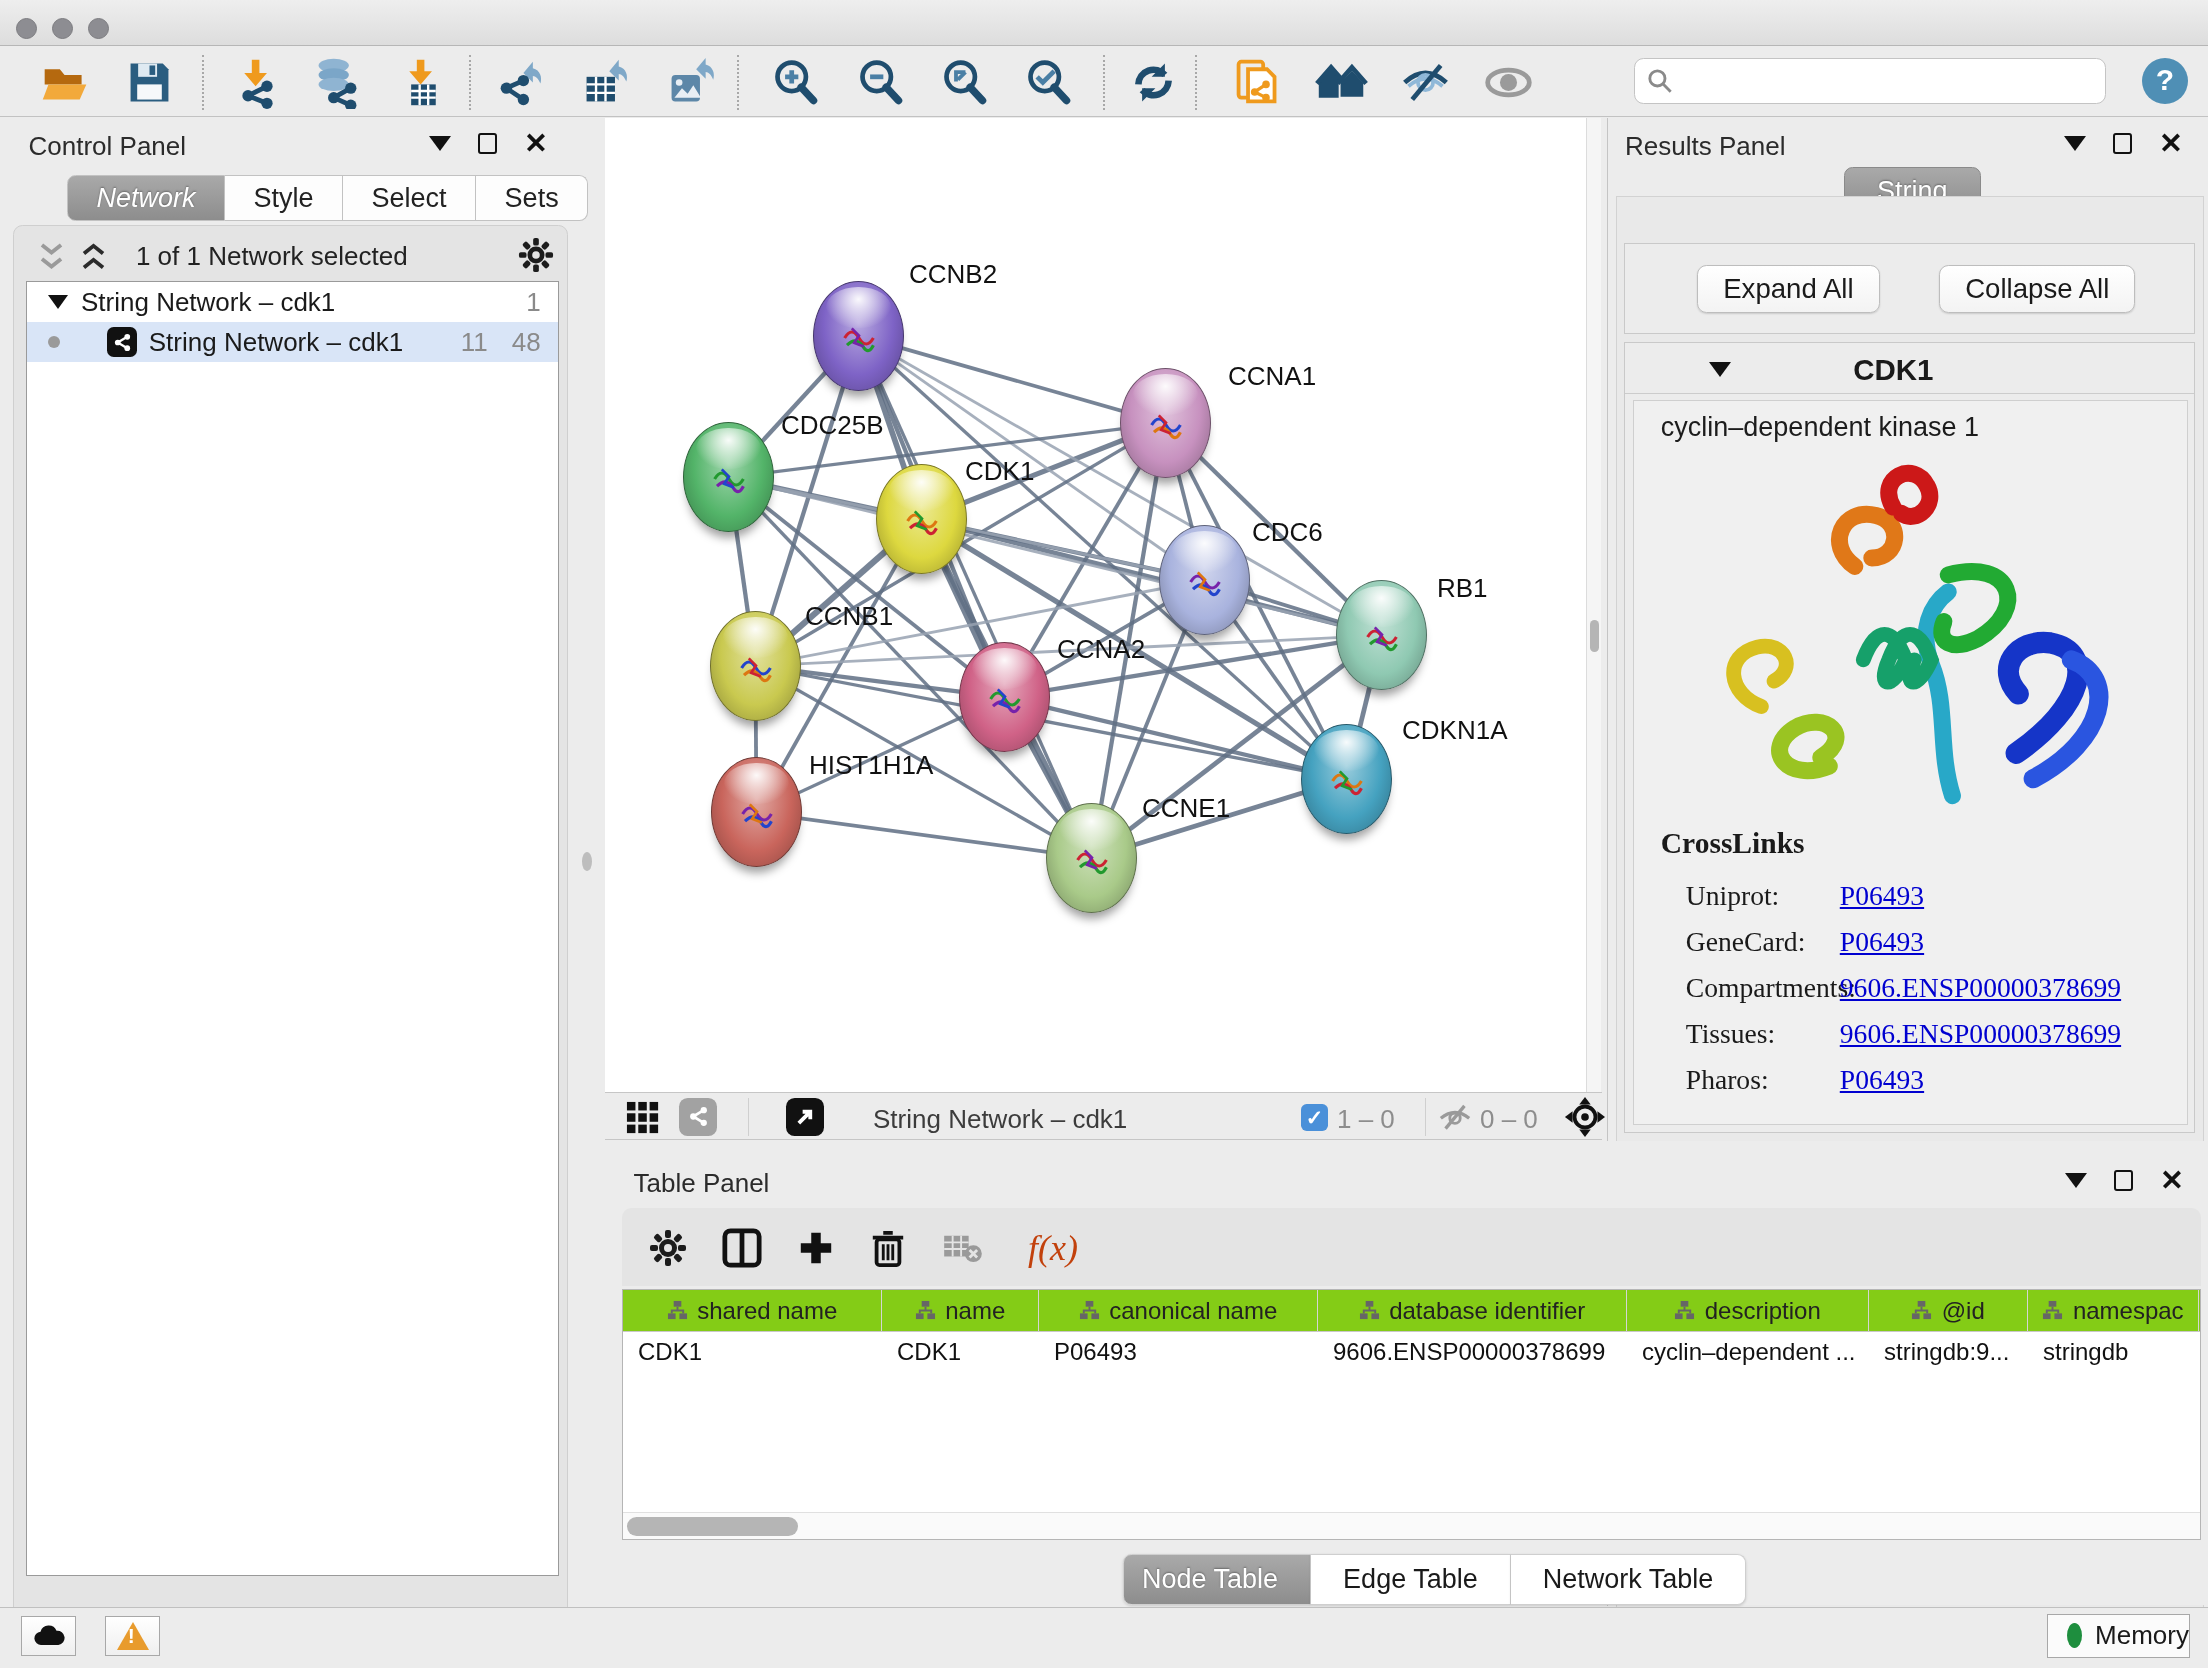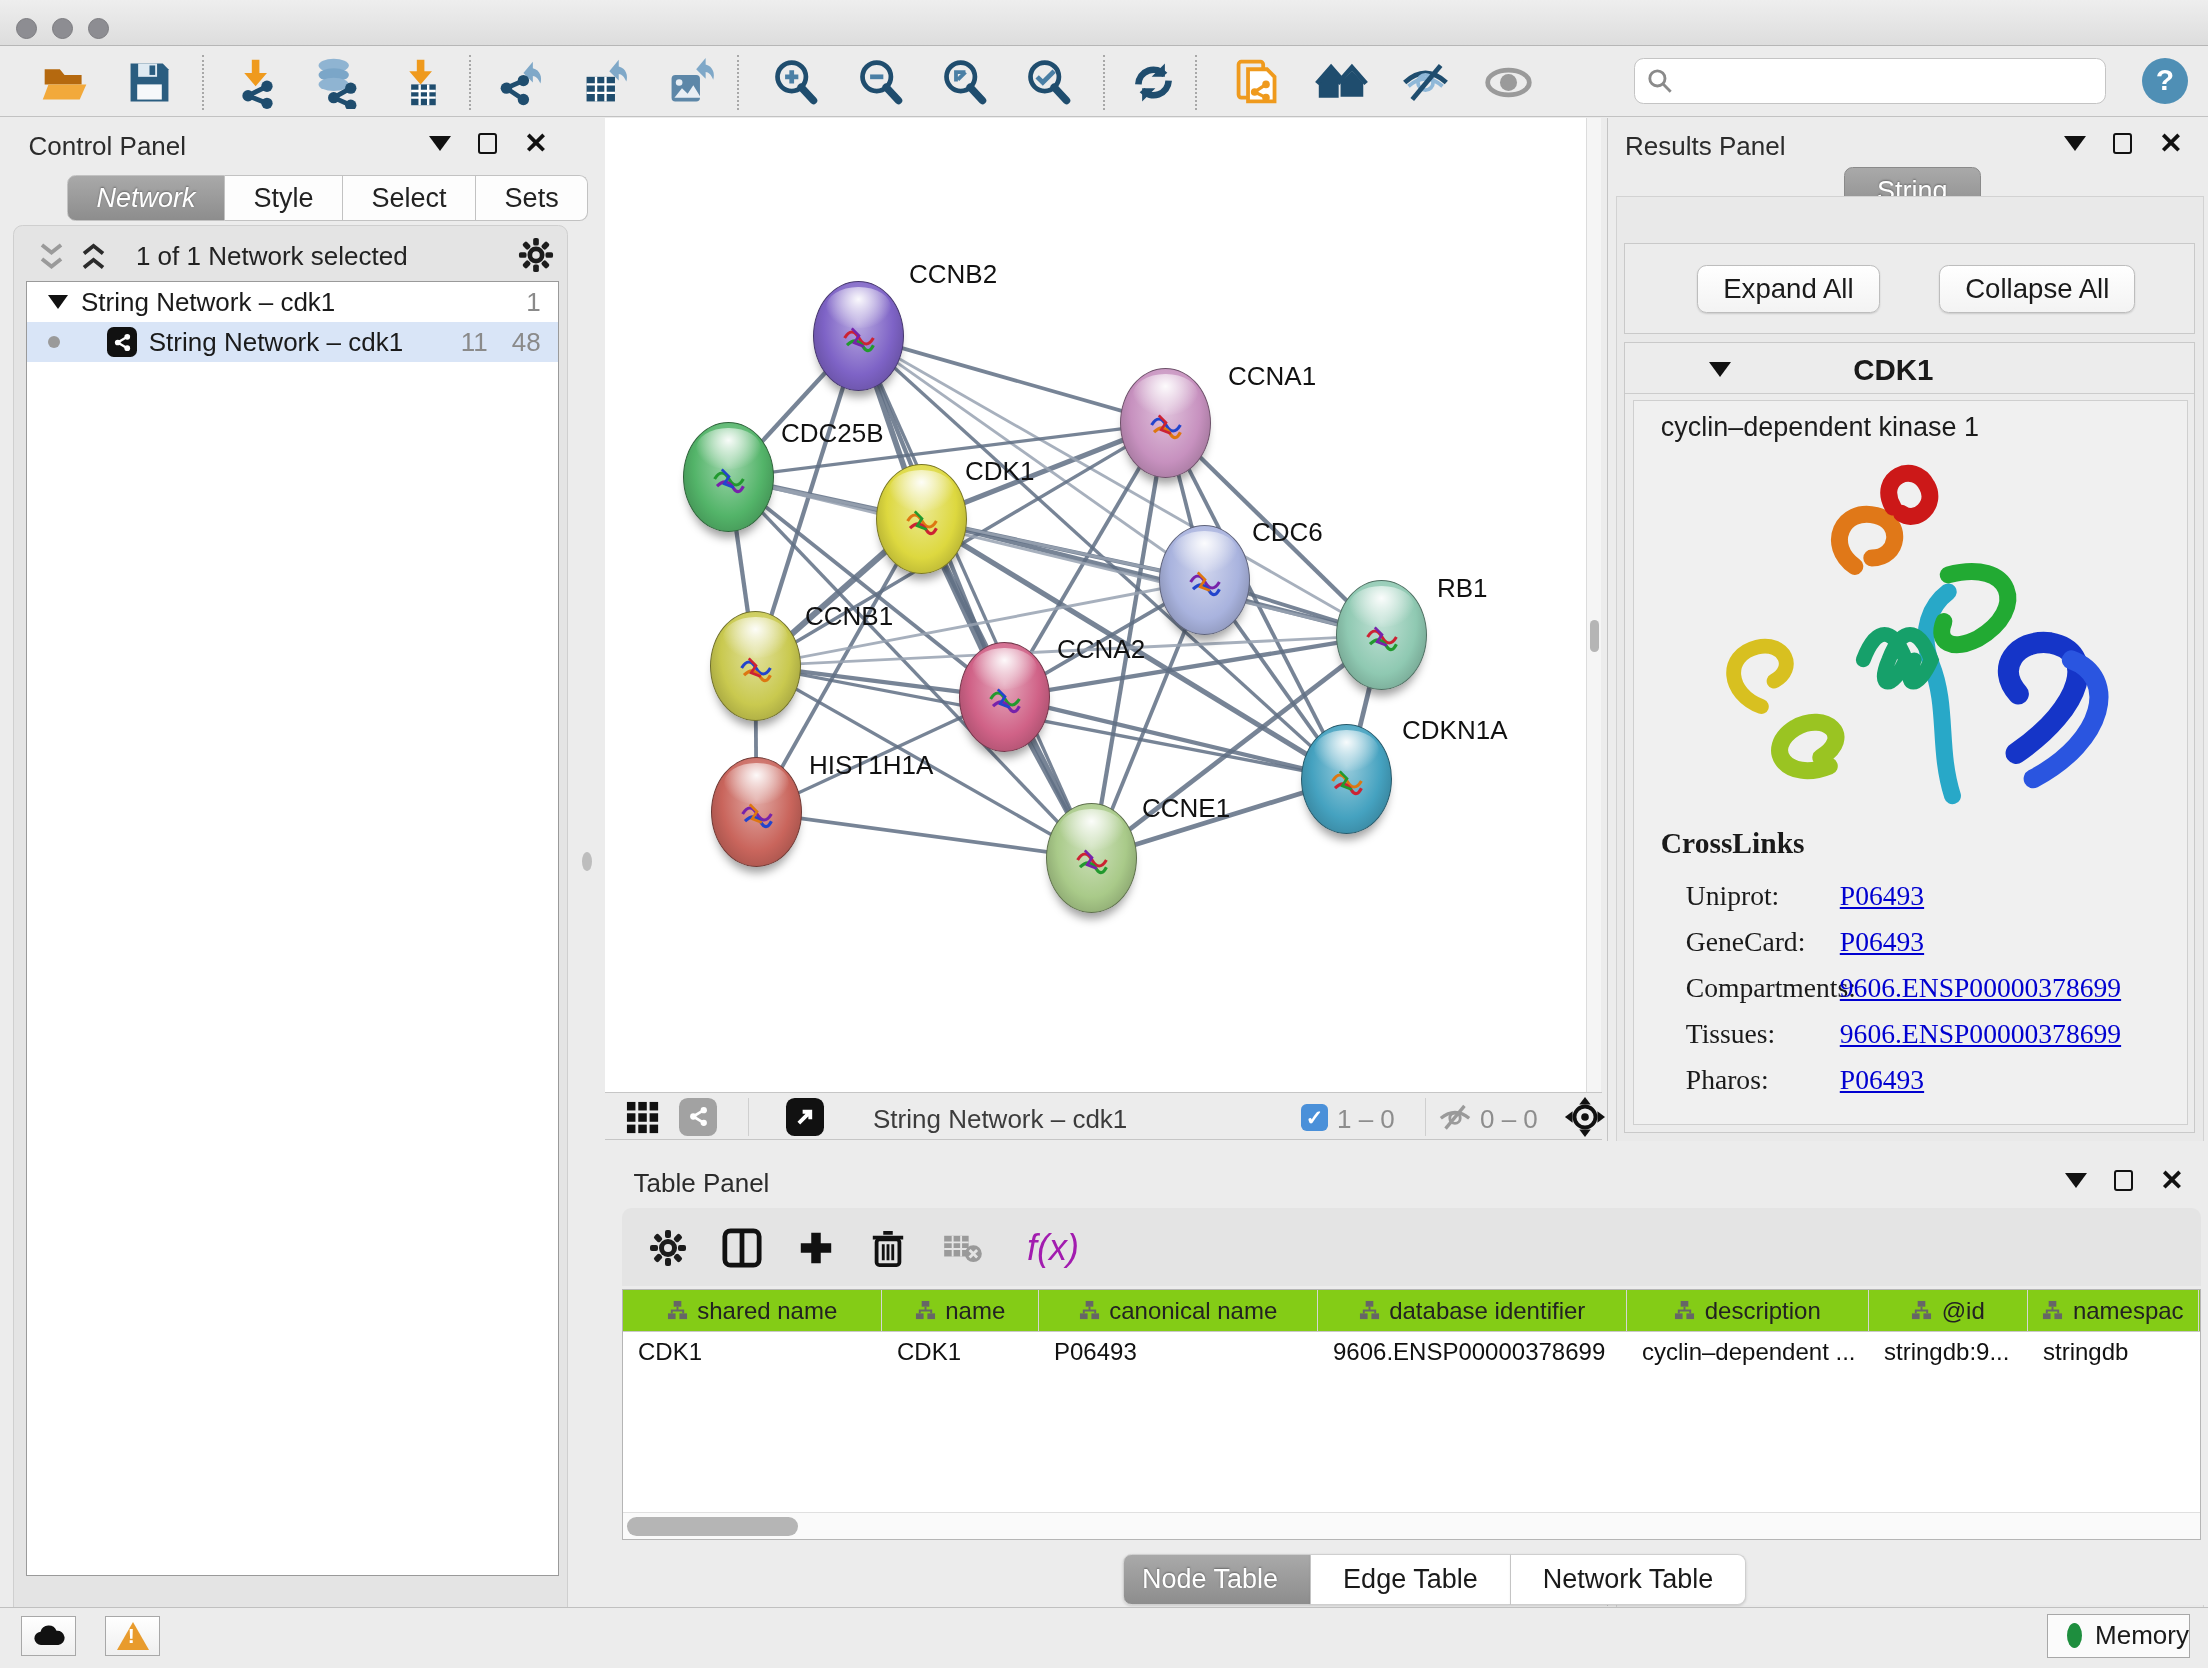--- a/index.html
+++ b/index.html
@@ -101,21 +101,21 @@
   .cl-title { font-size:29.5px; font-weight:bold; margin-bottom:13.3px; }
   .cl-row { display:flex; height:46px; align-items:center; font-size:27.6px; }
   .cl-label { width:179px; padding-left:25px; }
   .cl-link { color:#0000d0; text-decoration:underline; }
 
   
   .table-panel { position:absolute; left:605px; top:1141px; width:1604px; height:464px; background:#ececec; }
   .tp-title { position:absolute; left:28.5px; top:27px; }
   .tp-toolbar { position:absolute; left:17px; top:67px; width:1579px; height:78px; background:#e4e4e4; border-radius:9.5px 9.5px 0 0; }
   .tp-icon { position:absolute; top:17px; width:46px; height:46px; display:flex; align-items:center; justify-content:center; }
-  .fx { font-family:Liberation Sans, sans-serif; font-style:italic; font-size:36px; color:#a21caf; }
+  .fx { font-family:Liberation Serif, serif; font-style:italic; font-size:36px; color:#c2410c; }
   .ntable { position:absolute; left:17px; top:148px; width:1579px; height:251px; background:#ffffff; border:1.9px solid #b5b5b5; }
   .thead { display:flex; height:42px; background:#84cc16; border-bottom:1.9px solid #c9c9c9; }
   .th { display:flex; align-items:center; justify-content:center; gap:9.5px; font-size:24px; color:#222;
     border-right:1px solid #d5d5d5; overflow:hidden; white-space:nowrap; }
   .trow { display:flex; height:40px; }
   .td { font-size:24px; color:#111; padding-left:15px; display:flex; align-items:center; overflow:hidden; white-space:nowrap; }
   .hscroll { position:absolute; left:0; bottom:0; width:100%; height:27px; background:#fafafa; border-top:1px solid #e0e0e0; }
   .hthumb { position:absolute; left:3.8px; top:3.8px; width:171px; height:19px; border-radius:9.5px; background:#b5b5b5; }
   .tp-tabs { position:absolute; left:518px; top:413px; display:flex; height:51px; }
   .tp-tab { height:51px; padding:0 32px; font-size:27px; background:#ffffff; border:1px solid #cfcfcf; border-left:none;
@@ -495,21 +495,21 @@
         <svg width="48" height="48" viewBox="0 0 40 40">
     <path d="M8 20 q6 -10 12 0 t12 0" fill="none" stroke="#cc2233" stroke-width="2.6"></path>
     <path d="M10 26 q8 -8 14 2 q4 6 8 -2" fill="none" stroke="#22992e" stroke-width="2.6"></path>
     <path d="M14 12 l6 6 -4 6 8 3" fill="none" stroke="#7722aa" stroke-width="2.2"></path>
         </svg>
       </div>
     </div>
   <div id="labels-layer">
       <div class="node-label" style="left: 304px; top: 141px;">CCNB2</div>
       <div class="node-label" style="left: 623px; top: 243px;">CCNA1</div>
-      <div class="node-label" style="left: 176px; top: 300px;">CDC25B</div>
+      <div class="node-label" style="left: 176px; top: 292px;">CDC25B</div>
       <div class="node-label" style="left: 360px; top: 338px;">CDK1</div>
       <div class="node-label" style="left: 647px; top: 399px;">CDC6</div>
       <div class="node-label" style="left: 832px; top: 455px;">RB1</div>
       <div class="node-label" style="left: 200px; top: 483px;">CCNB1</div>
       <div class="node-label" style="left: 452px; top: 516px;">CCNA2</div>
       <div class="node-label" style="left: 797px; top: 597px;">CDKN1A</div>
       <div class="node-label" style="left: 204px; top: 632px;">HIST1H1A</div>
       <div class="node-label" style="left: 537px; top: 675px;">CCNE1</div>
     </div>
 </div>

